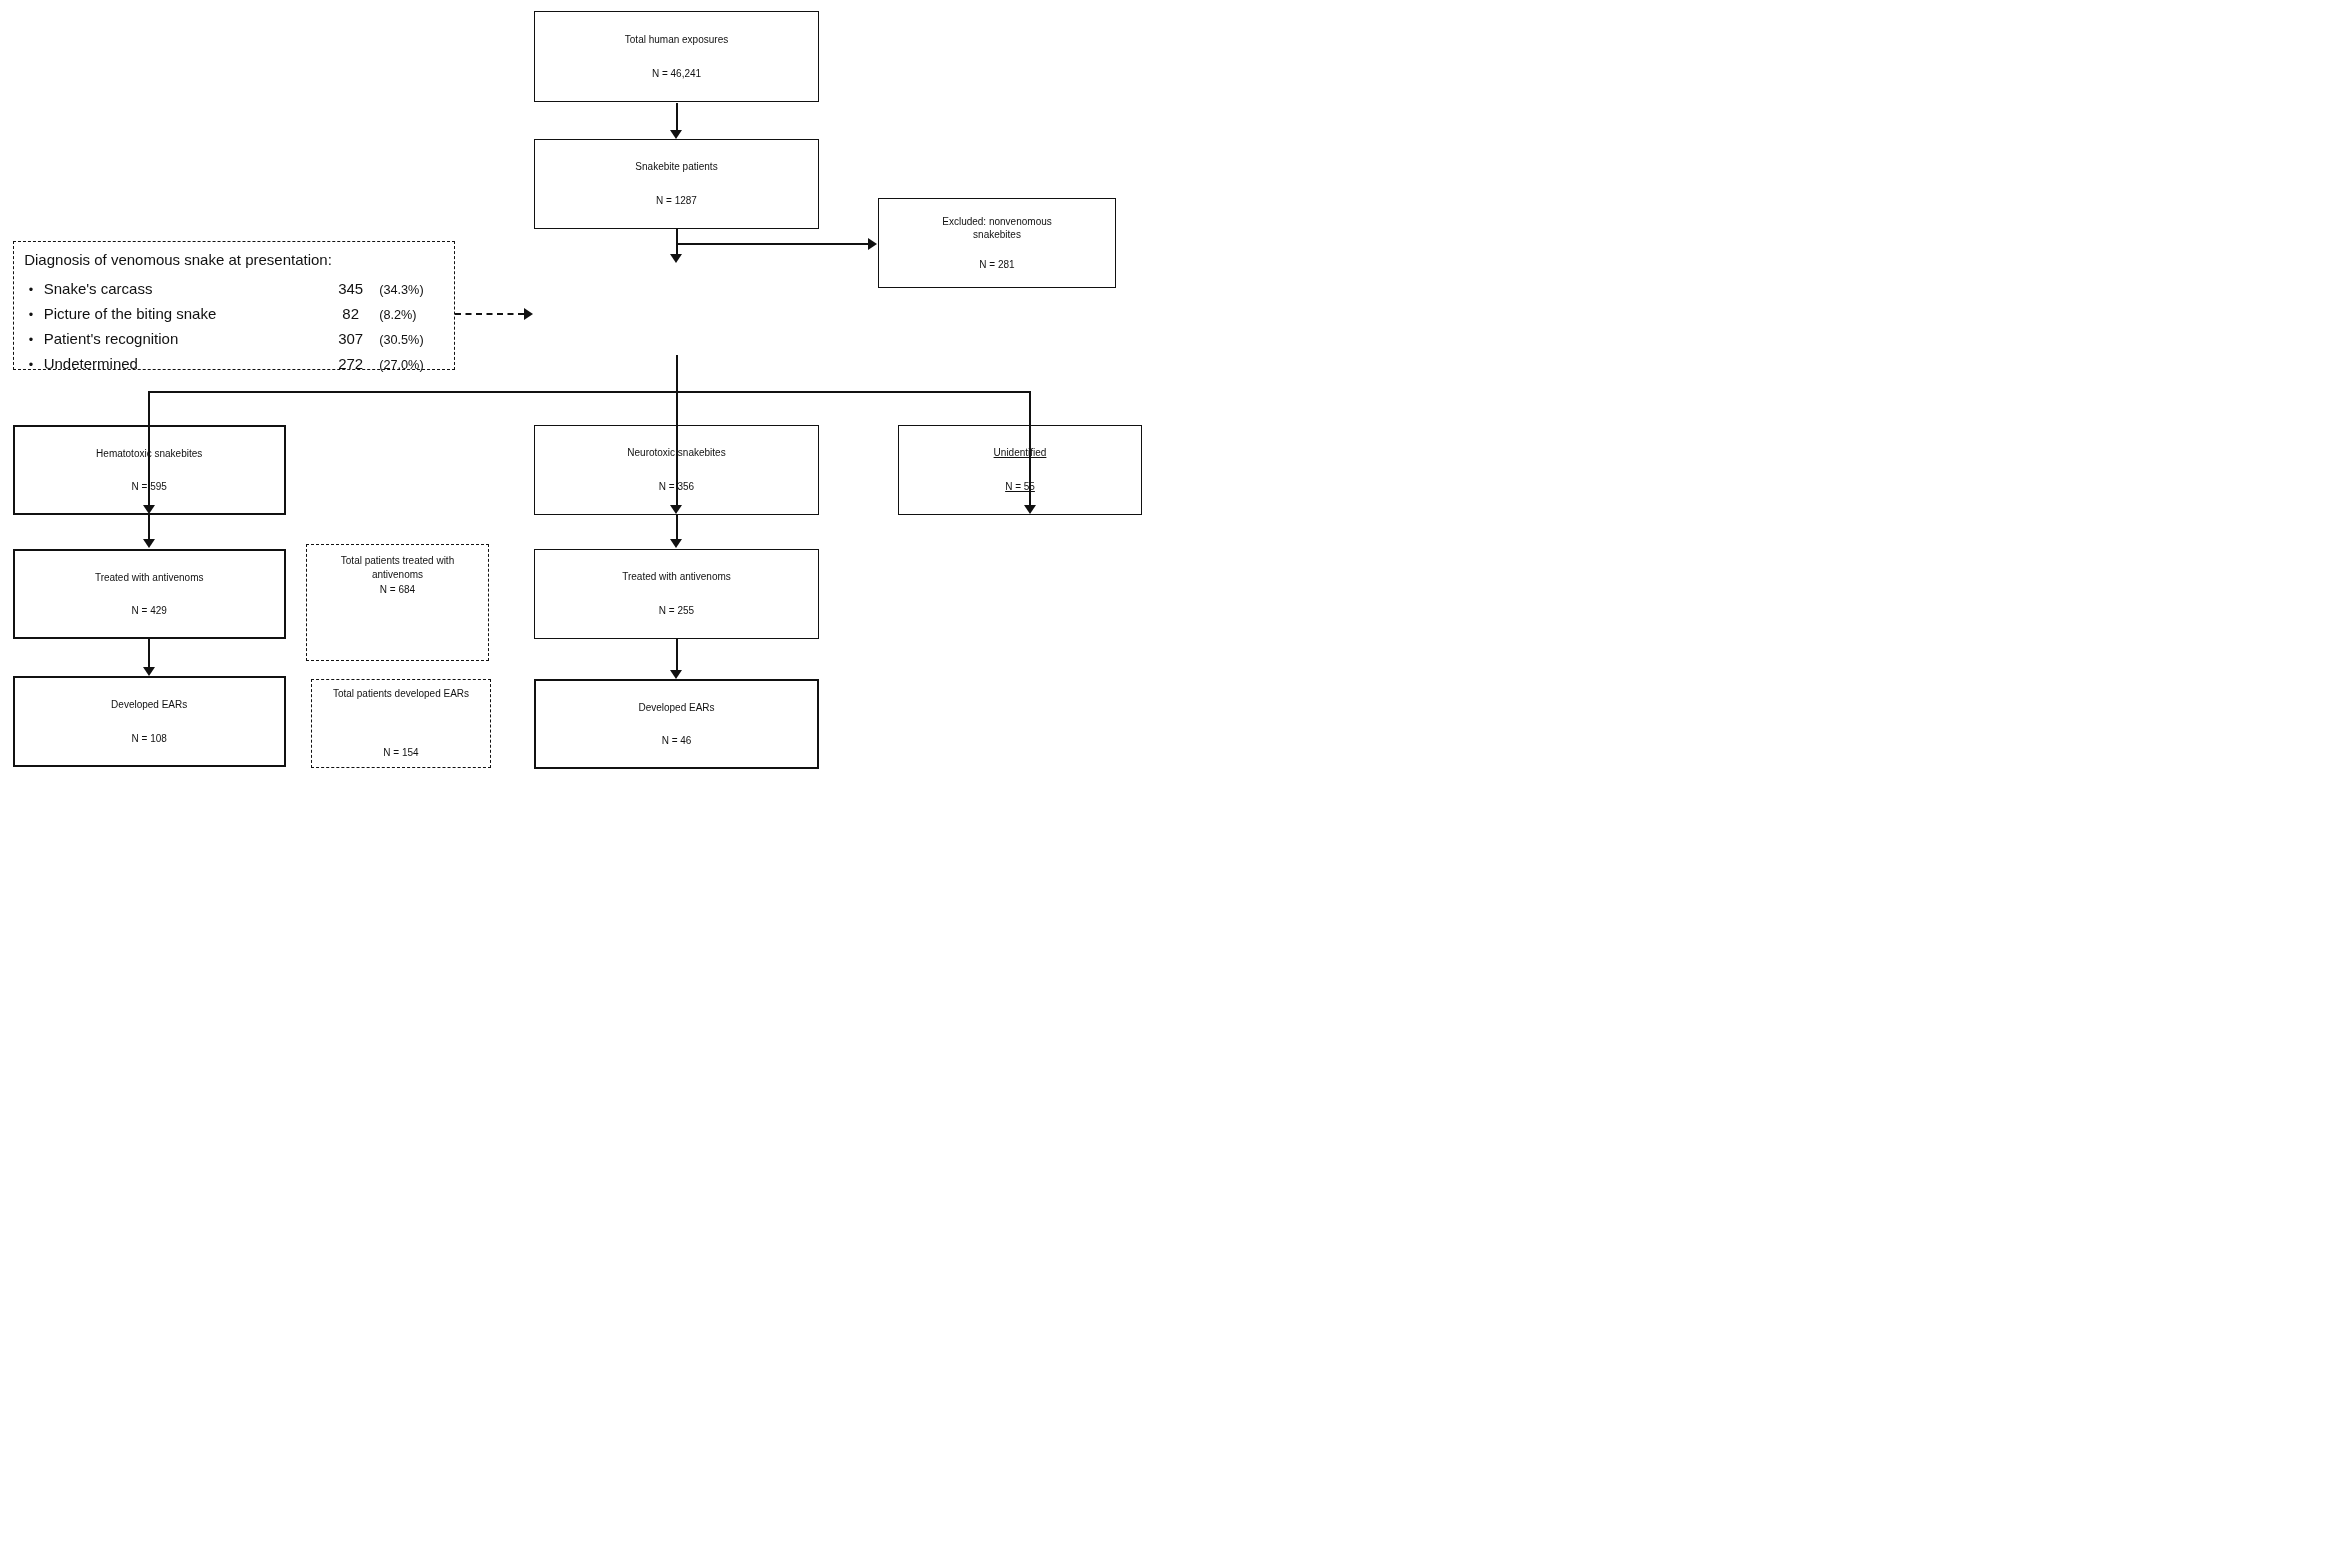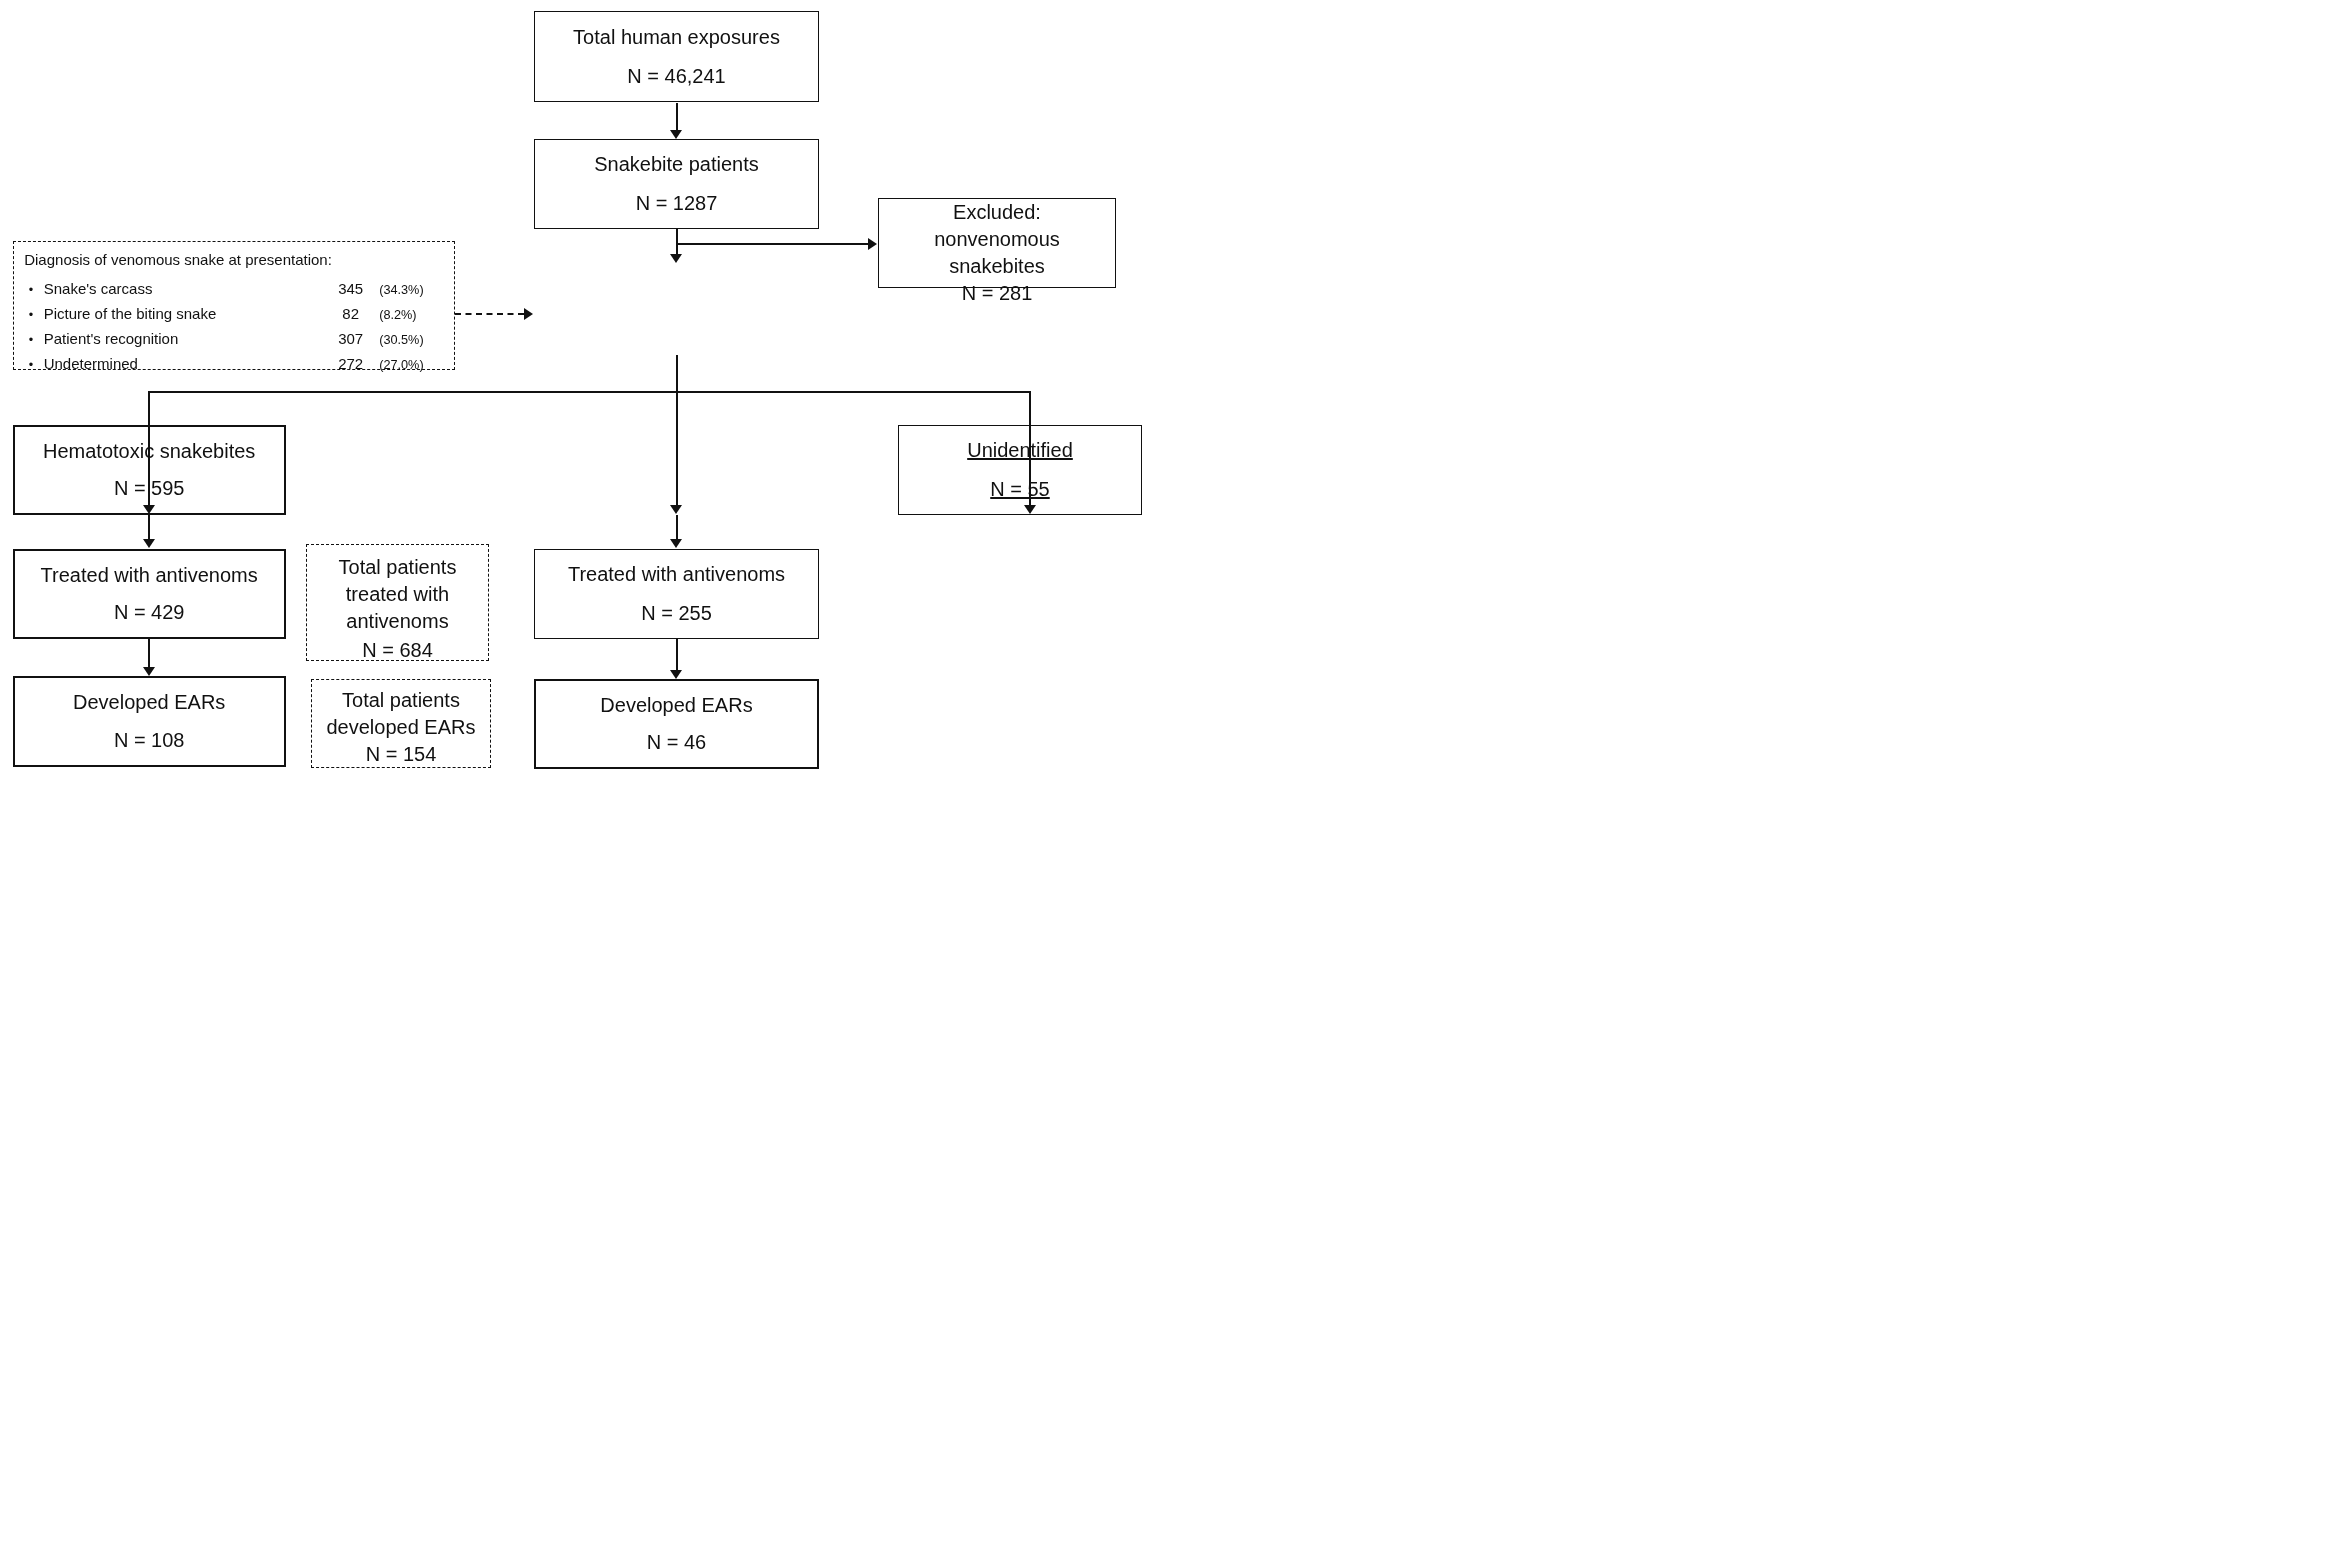--- a/index.html
+++ b/index.html
@@ -3,21 +3,21 @@
 <meta charset="utf-8">
 <style>
   html,body{margin:0;padding:0;background:#fff;}
   body{font-family:"Liberation Sans","DejaVu Sans",sans-serif;color:#111;}
   #stage{position:relative;width:1171px;height:780px;background:#fff;overflow:hidden;}
 
   .node{
     position:absolute;box-sizing:border-box;background:#fff;
     border:1.9px solid #111;display:flex;flex-direction:column;
     align-items:center;justify-content:space-evenly;text-align:center;
-    font-size:20px;line-height:1.35;
+    font-size:10px;line-height:1.35;
   }
   .node.bold{border-width:2.2px;}
   .node.dashedbox{border:1.9px dashed #111;}
 
   
   .b-total      {left:534px; top:11.2px;  width:285px; height:91px;}
   .b-patients   {left:534px; top:139px; width:285px; height:90px;}
   .b-excluded   {left:878px;top:198px; width:238px; height:90px; padding:0 39px;}
   .b-venomous   {left:534px; top:264px; width:285px; height:91px;}
   .b-hema       {left:12.7px;  top:425px; width:273px; height:90px;}
@@ -79,20 +79,24 @@
     <div>Excluded: nonvenomous snakebites</div>
     <div class="nval">N = 281</div>
   </div>
 
 
   <div class="node bold b-hema">
     <div>Hematotoxic snakebites</div>
     <div class="nval">N = 595</div>
   </div>
 
+  <div class="node b-neuro">
+    <div>Neurotoxic snakebites</div>
+    <div class="nval">N = 356</div>
+  </div>
 
   <div class="node b-unident">
     <div>Unidentified</div>
     <div class="nval">N = 55</div>
   </div>
 
   <div class="node bold b-treatedH">
     <div>Treated with antivenoms</div>
     <div class="nval">N = 429</div>
   </div>

